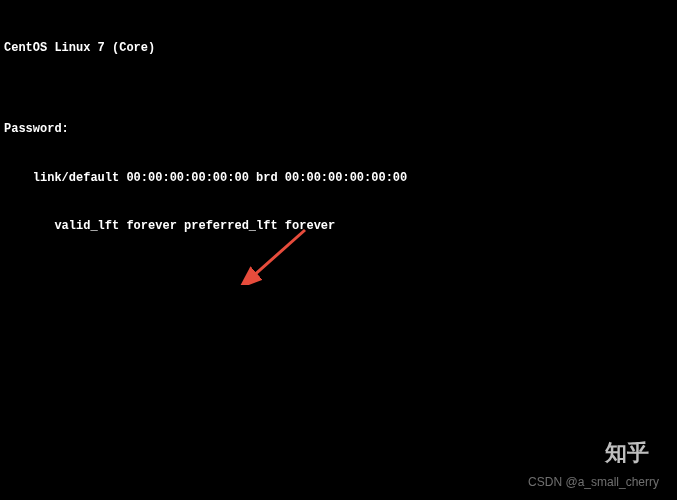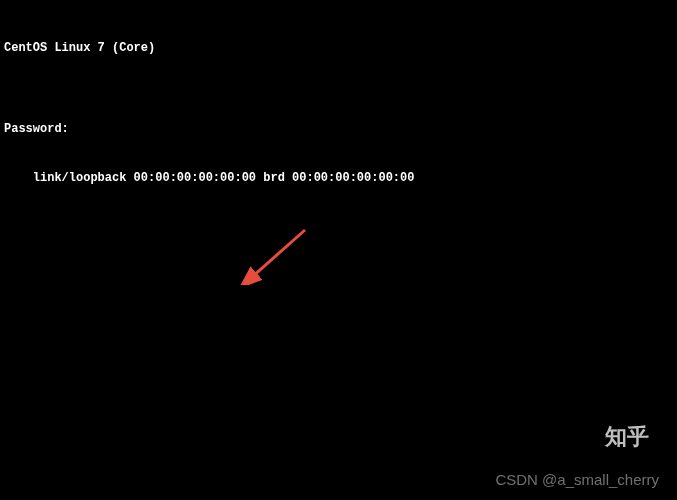--- a/index.html
+++ b/index.html
@@ -23,49 +23,50 @@
       position: absolute;
       left: 240px;
       top: 225px;
       width: 70px;
       height: 60px;
       pointer-events: none;
     }
     .watermark-zhihu {
       position: absolute;
       right: 28px;
-      bottom: 48px;
+      bottom: 30px;
       color: rgba(255,255,255,0.75);
-      font-family: Liberation Sans, sans-serif;
+      font-family: Liberation Mono, monospace;
       font-size: 20px;
       display: flex;
       align-items: center;
       gap: 19px;
     }
     .watermark-zhihu .logo {
       font-weight: bold;
       font-size: 22px;
     }
     .watermark-csdn {
       position: absolute;
       right: 18px;
       bottom: 10px;
       color: rgba(200,200,200,0.55);
       font-family: Arial, sans-serif;
-      font-size: 15px;
+      font-size: 12px;
     }
   </style>
 </head>
 <body>
 
 <div class="terminal">
   <span class="line">CentOS Linux 7 (Core)</span>
   <span class="line"></span>
   <span class="line">Password:</span>
-  <span class="line">    link/loopback 00:00:00:00:00:00 brd 00:00:00:00:00:00</span>
+  <span class="line">    link/default 00:00:00:00:00:00 brd 00:00:00:00:00:00</span>
+  <span class="line">       valid_lft forever preferred_lft forever</span>
   
   
   
   
   
   
   
   
   
   

